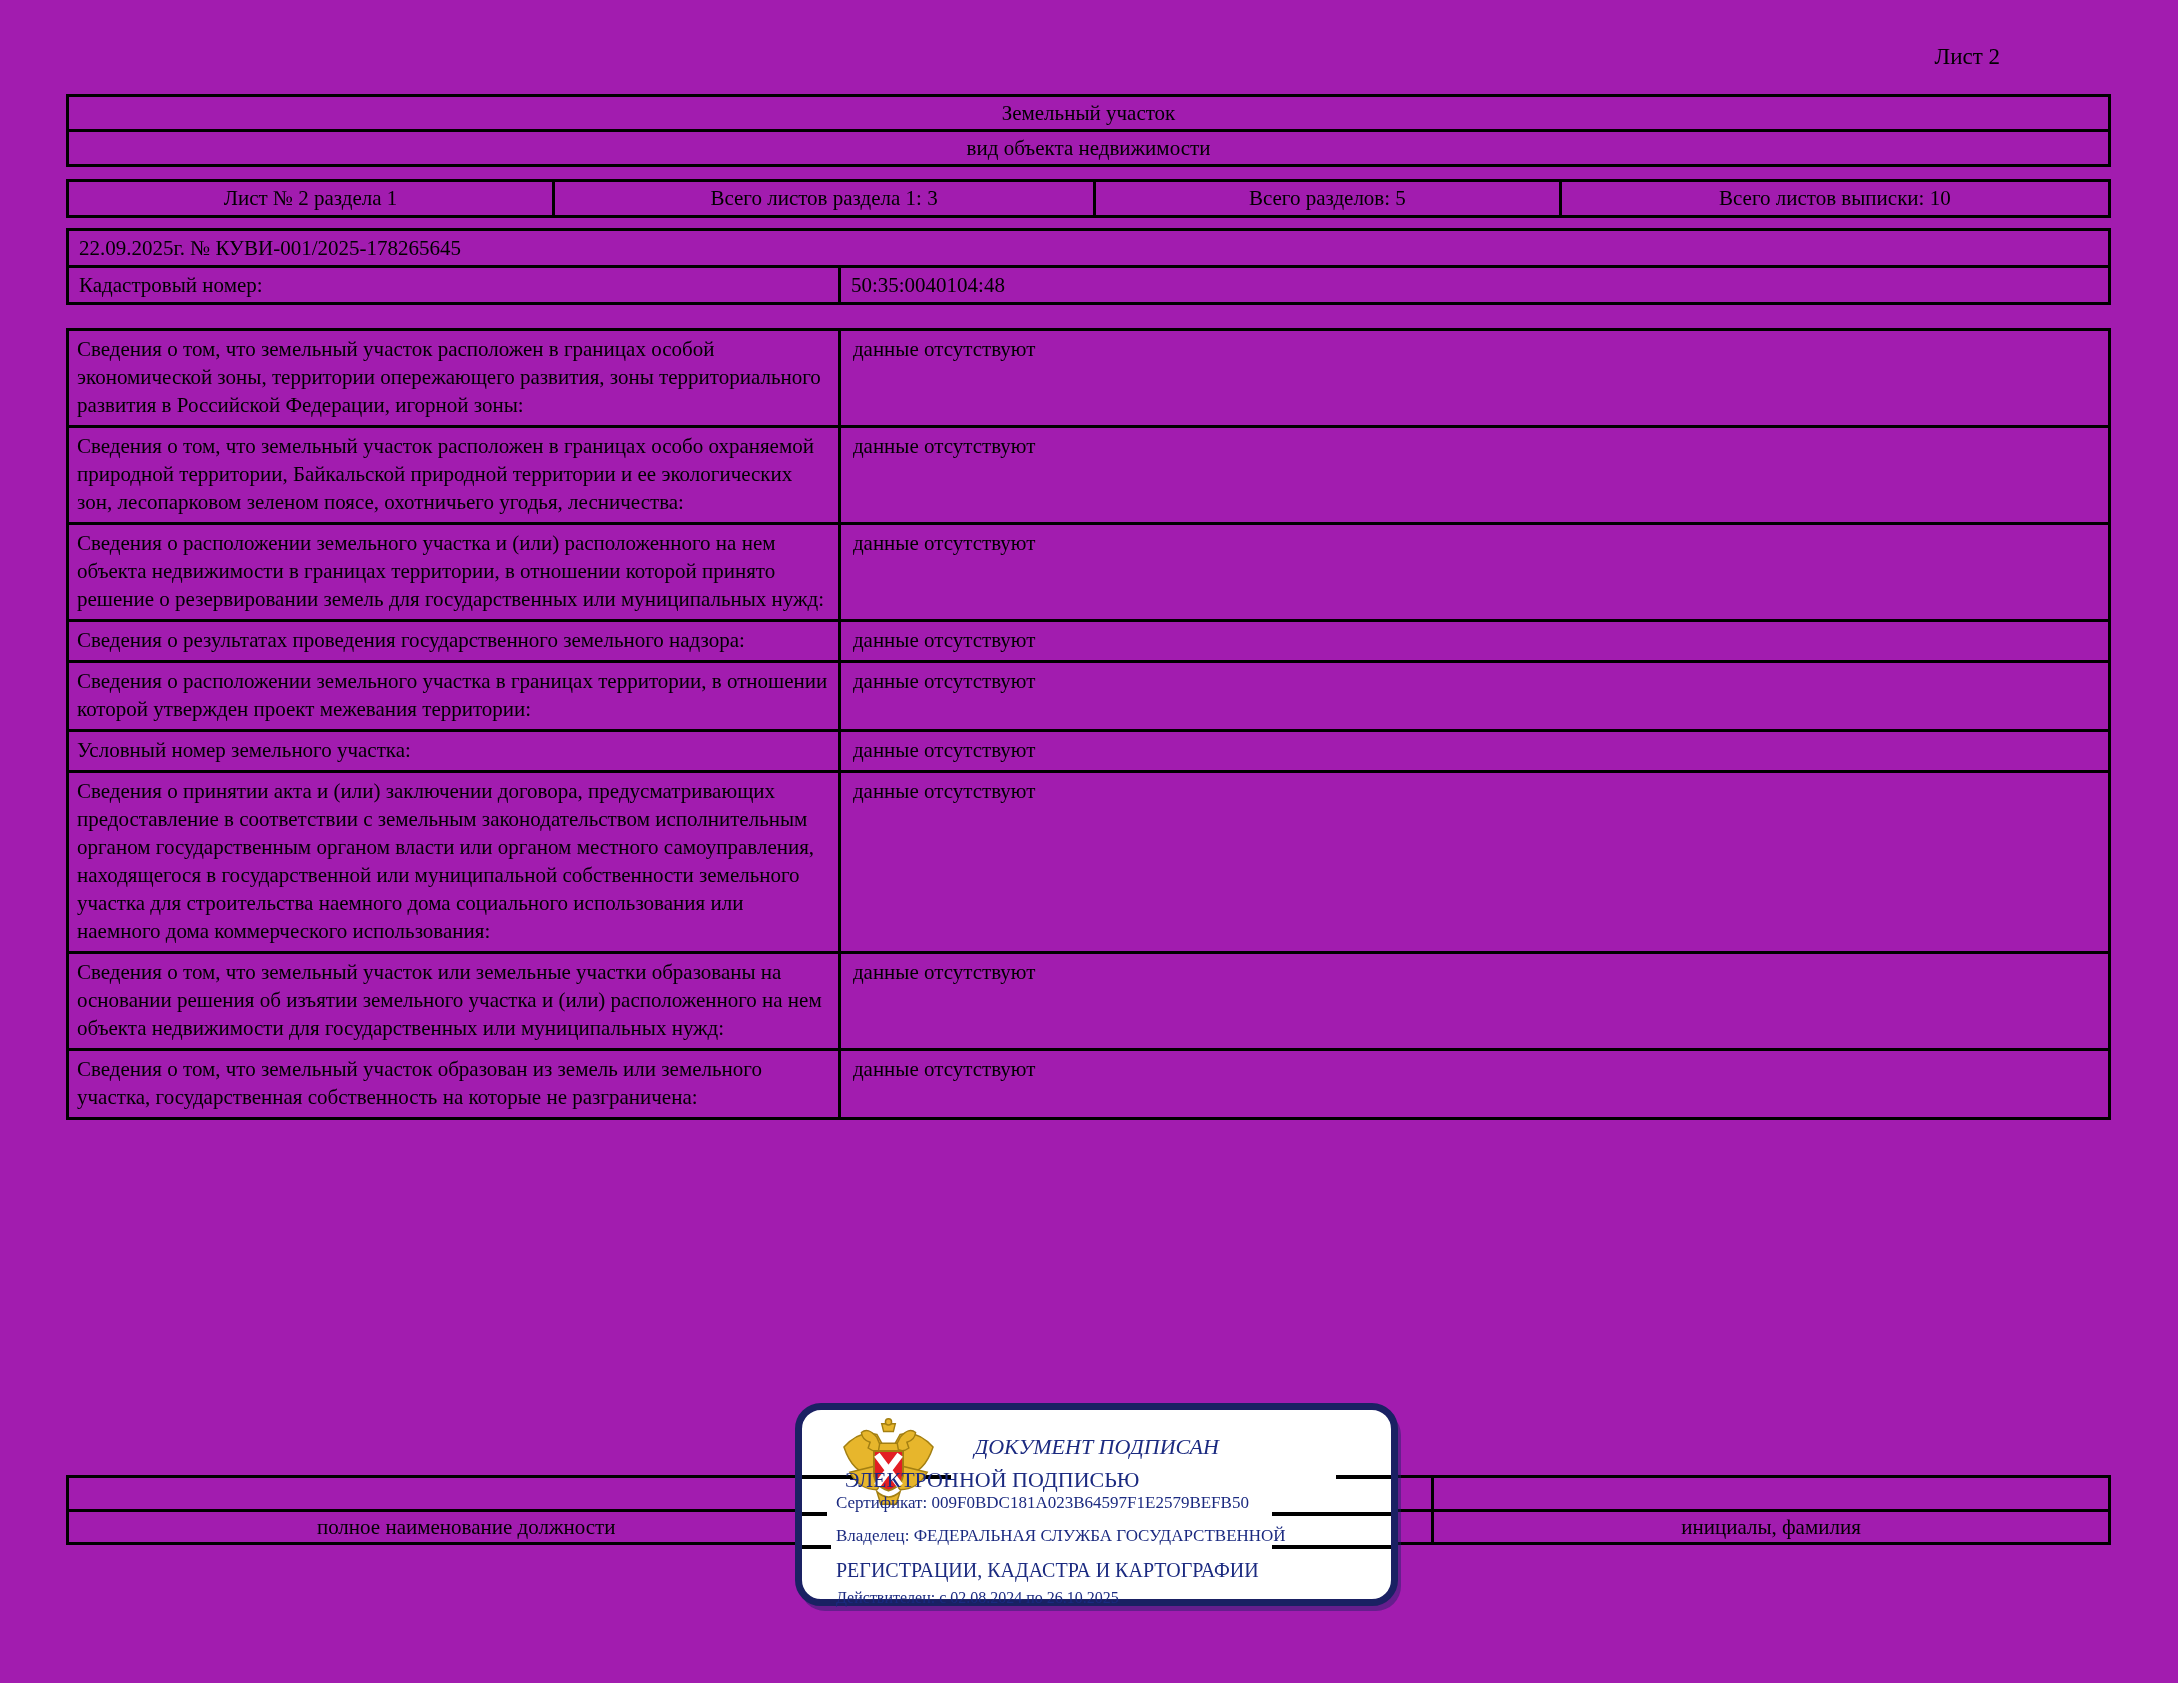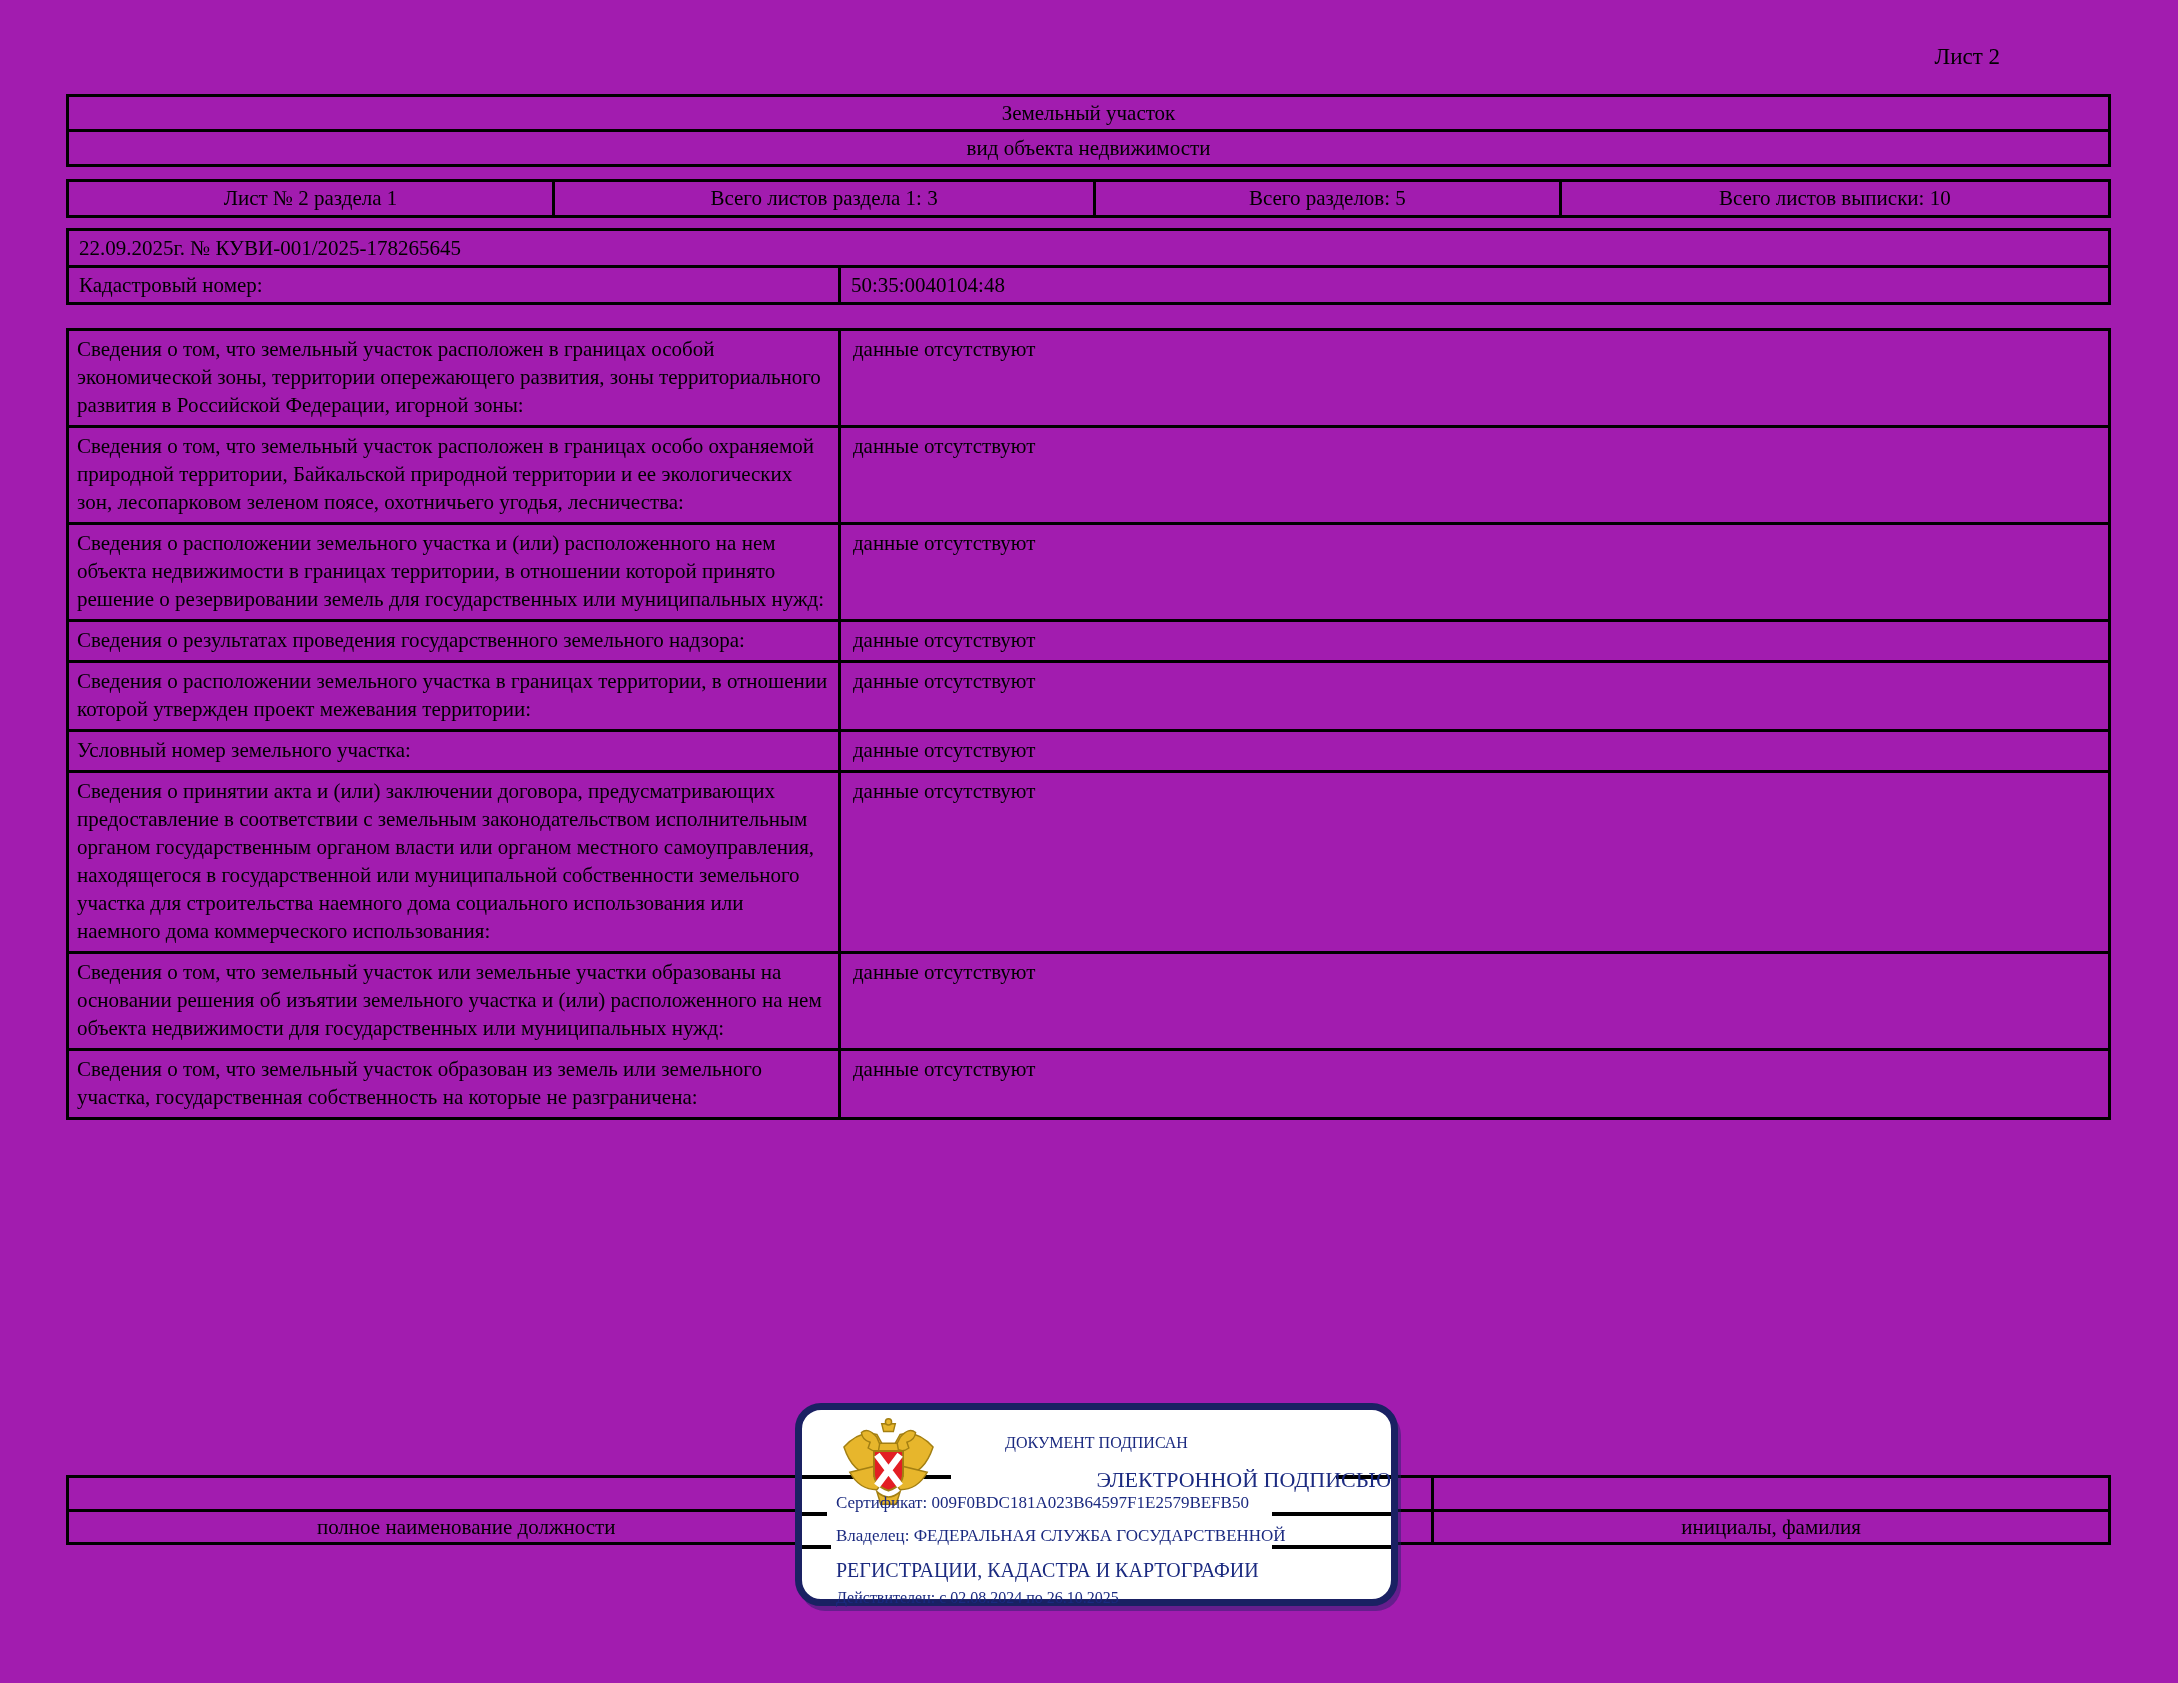--- a/index.html
+++ b/index.html
@@ -39,22 +39,22 @@
   .stamp .stub { position:absolute; background:#000; height:4px; z-index:1; }
   .stub-l1 { left:0; top:65px;  width:149px; }
   .stub-l2 { left:0; top:102px; width:25px; }
   .stub-l3 { left:0; top:135px; width:29px; }
   .stub-v  { left:61px; top:65px; width:4px; height:22px; }
   .stub-r1 { right:0; top:65px;  width:55px; }
   .stub-r2 { right:0; top:102px; width:119px; }
   .stub-r3 { right:0; top:135px; width:119px; }
 
   .stamp .emblem { position:absolute; left:36px; top:8px; width:101px; height:93px; z-index:2; }
-  .stamp .t1 { position:absolute; top:24px; left:0; width:100%; text-align:center; font-size:16px; z-index:3; }
-  .stamp .t2 { position:absolute; top:57px; left:0; width:100%; text-align:right; font-size:22px; z-index:3; }
+  .stamp .t1 { position:absolute; top:24px; left:0; width:100%; text-align:center; font-size:22px; z-index:3;font-style:italic; }
+  .stamp .t2 { position:absolute; top:57px; left:0; width:100%; text-align:left; font-size:22px; z-index:3;padding-left:43px; }
   .stamp .s1 { position:absolute; top:83px;  left:34px; font-size:17px; z-index:3; white-space:nowrap; }
   .stamp .s2 { position:absolute; top:116px; left:34px; font-size:17px; z-index:3; white-space:nowrap; }
   .stamp .s3 { position:absolute; top:149px; left:34px; font-size:20px; z-index:3; white-space:nowrap; }
   .stamp .s4 { position:absolute; top:179px; left:34px; font-size:16px; z-index:3; white-space:nowrap; }
 </style>
 </head>
 <body>
 
 <div class="page">
 

